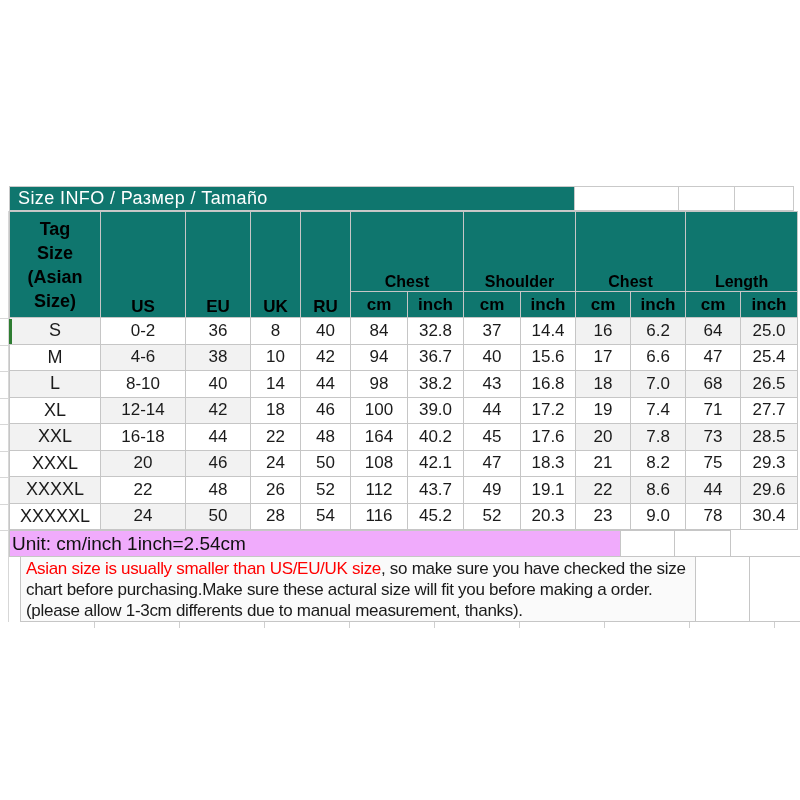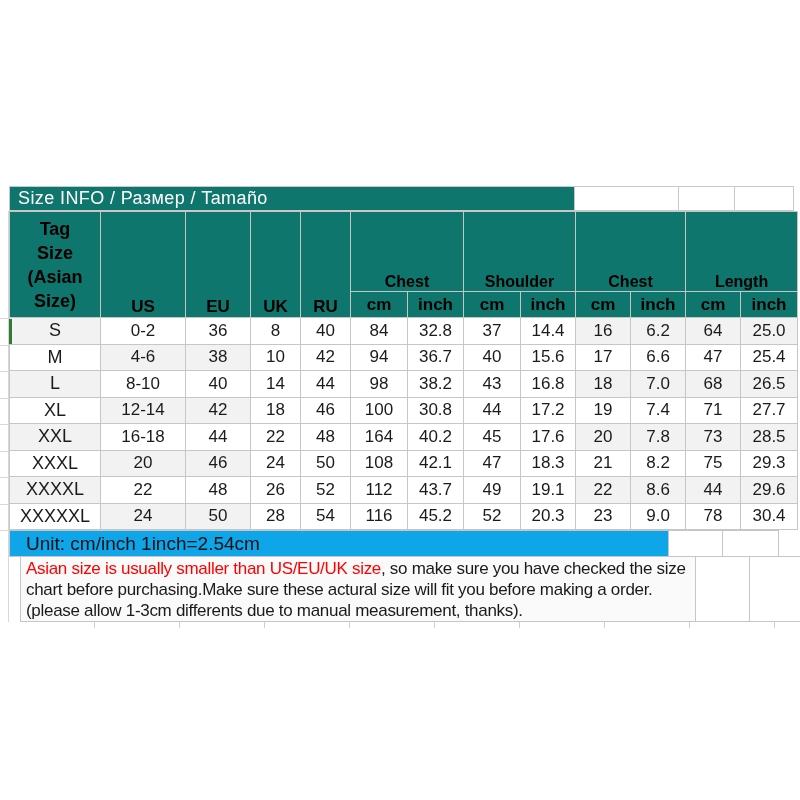--- a/index.html
+++ b/index.html
@@ -37,21 +37,21 @@
   tr.subrow th { height:26px; font-size:17px; }
   tr.bigrow th { height:80px; }
   tbody td { height:26.5px; text-align:center; font-size:17px; color:#1b1b1b; background:#fff; }
   tbody td.tagcell { font-size:18px; }
   tbody td.shade { background:#f2f2f2; }
 
   
   .unit-row { position:absolute; left:9px; top:530px; display:flex; }
   .u-cell { box-sizing:border-box; height:27px; border:1px solid #c6c6c6; margin-left:-1px; background:#fff; }
   .u-cell:first-child { margin-left:0; }
-  .u-main { width:660px; background:#0ea5e9; font-size:19px; line-height:25px; padding-left:16px; color:#111; }
+  .u-main { width:612px; background:#f0abfc; font-size:19px; line-height:25px; padding-left:2px; color:#111; }
   .u-e1 { width:55px; } .u-e2 { width:57px; }
 
   
   .note-row { position:absolute; left:20px; top:556px; display:flex; }
   .n-cell { box-sizing:border-box; height:66px; border:1px solid #c6c6c6; margin-left:-1px; background:#fff; }
   .n-cell:first-child { margin-left:0; }
   .n-main {
     width:676px; background:#fafafa; color:#1a1a1a;
     font-size:17px; line-height:21px; letter-spacing:-0.3px;
     padding:1px 4px 0 5px; white-space:normal;
@@ -167,21 +167,21 @@
           <td class="shade">68</td>
           <td class="shade">26.5</td>
         </tr>
         <tr>
           <td class="tagcell">XL</td>
           <td class="shade">12-14</td>
           <td class="shade">42</td>
           <td>18</td>
           <td>46</td>
           <td>100</td>
-          <td>30.8</td>
+          <td>39.0</td>
           <td>44</td>
           <td>17.2</td>
           <td>19</td>
           <td>7.4</td>
           <td>71</td>
           <td>27.7</td>
         </tr>
         <tr>
           <td class="tagcell shade">XXL</td>
           <td>16-18</td>

